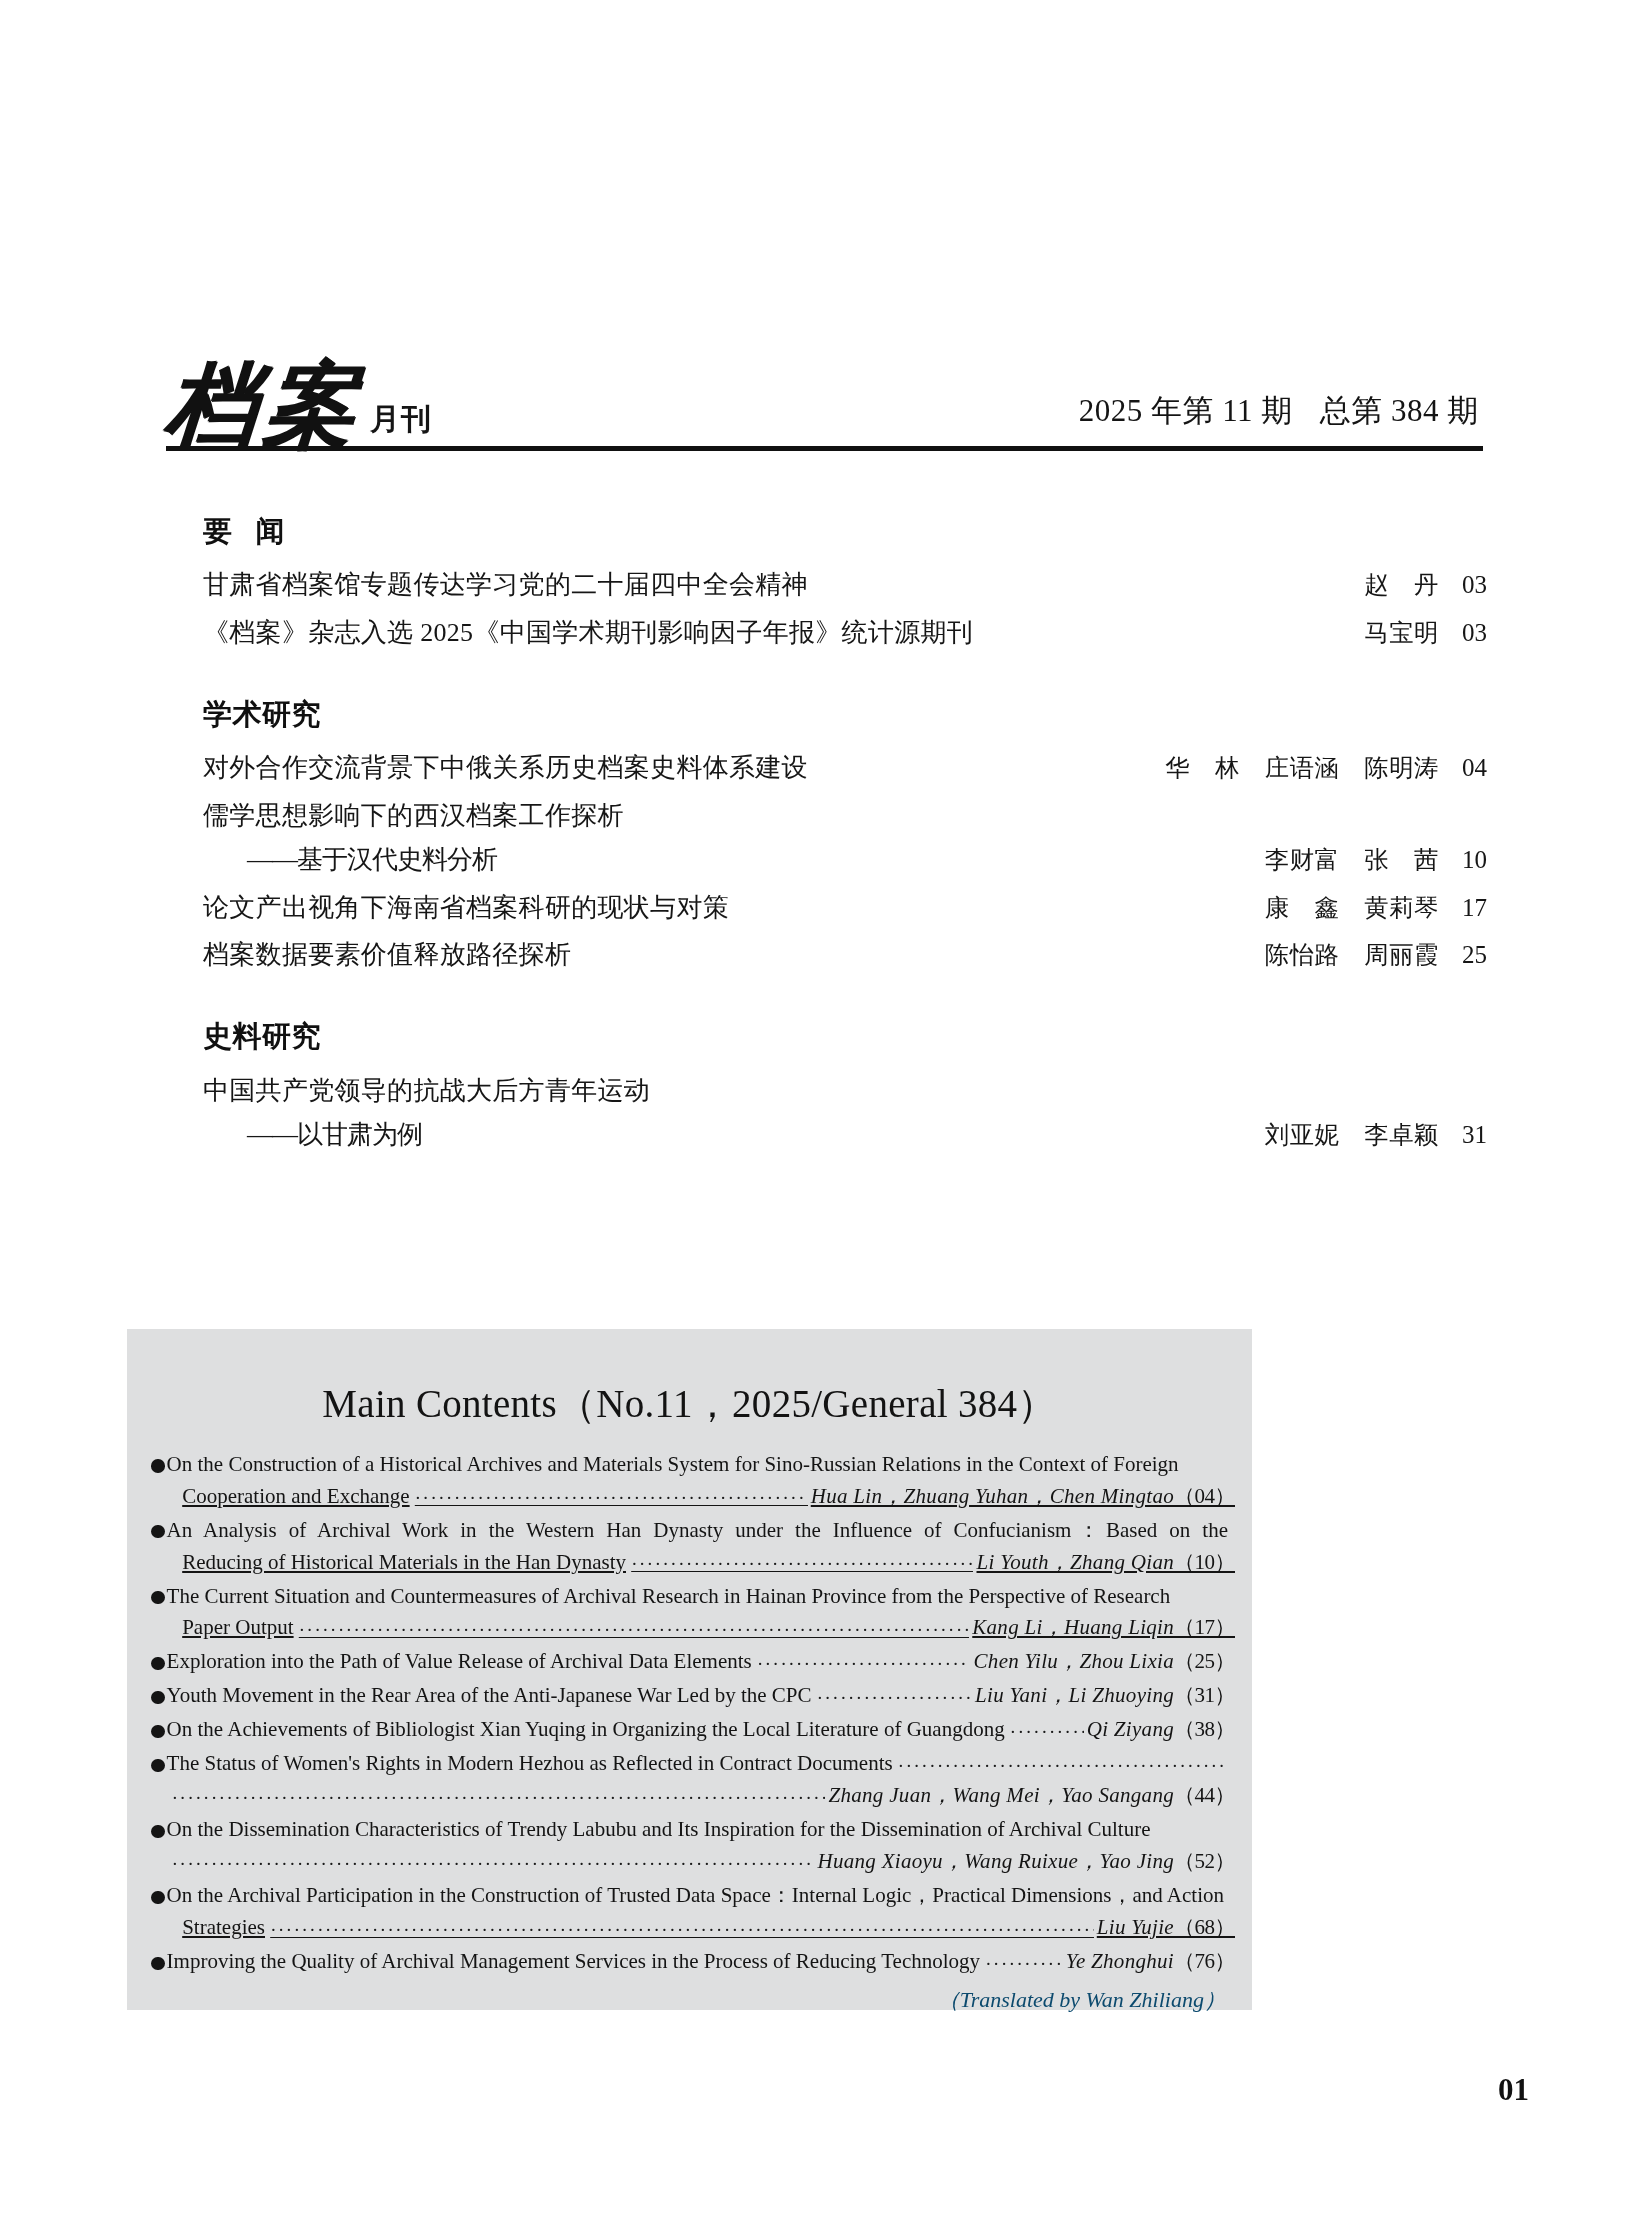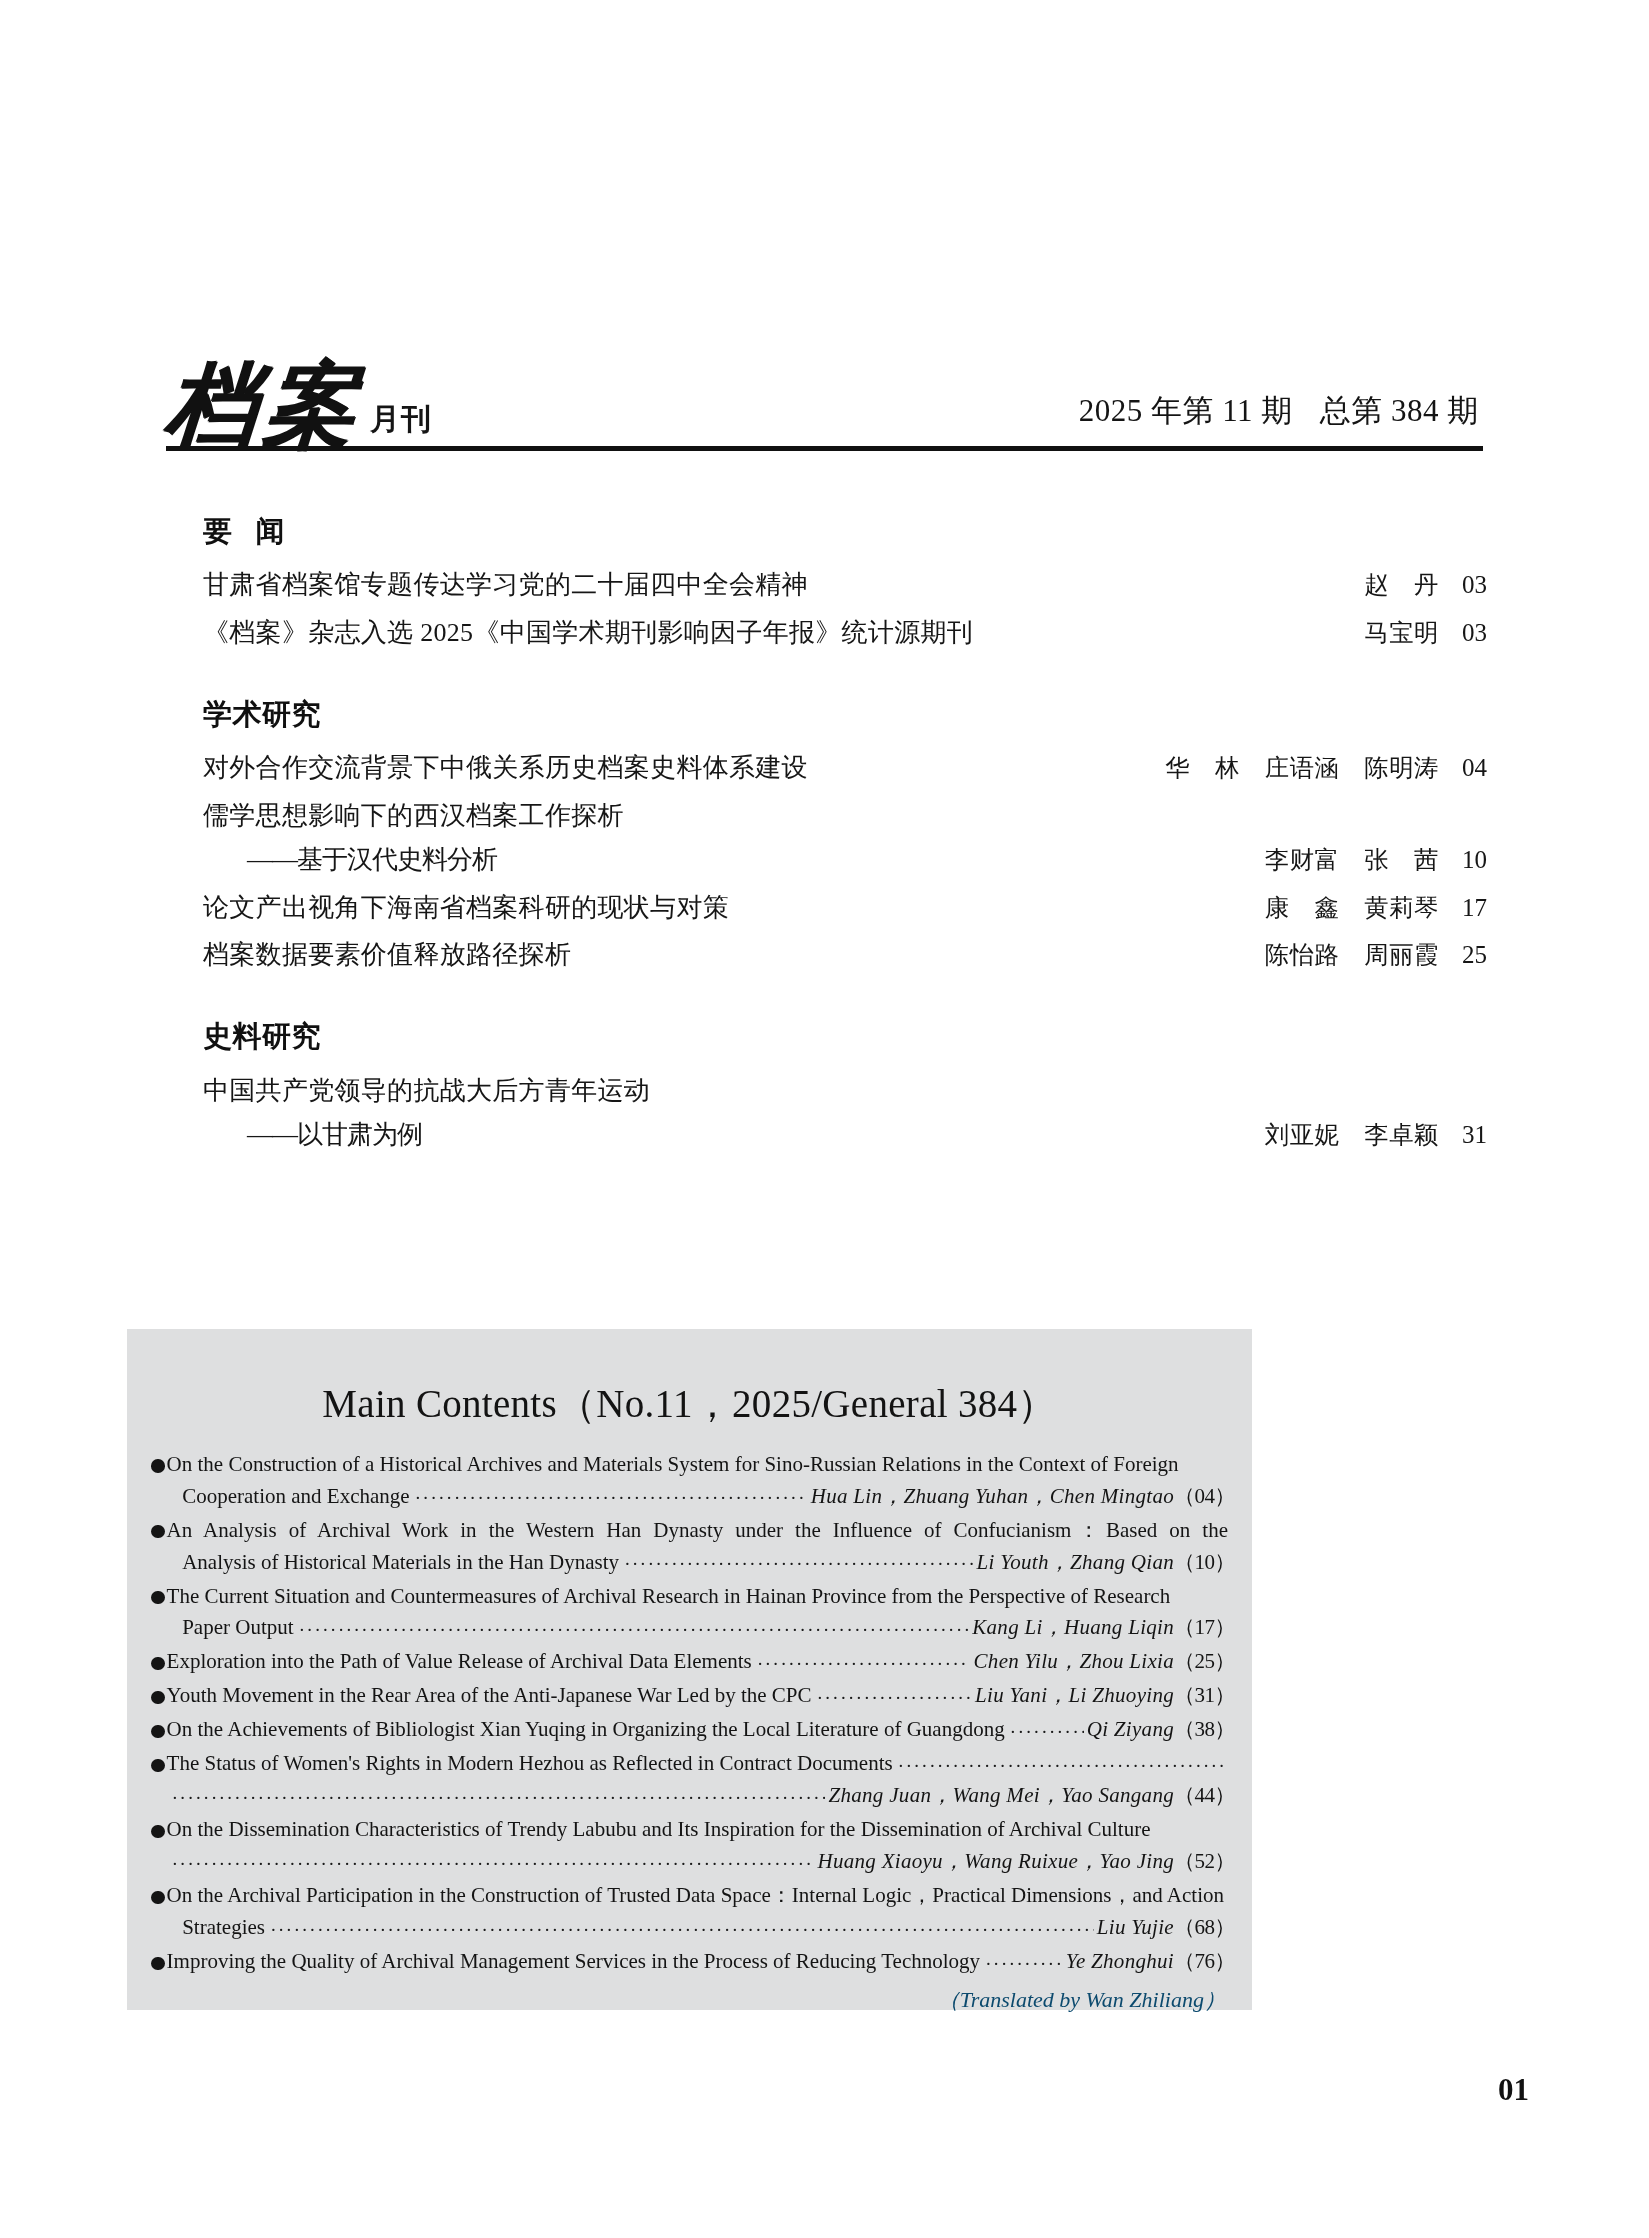--- a/index.html
+++ b/index.html
@@ -196,21 +196,21 @@
     font-style: italic;
     letter-spacing: 0.3px;
     padding-left: 3.1px;
   }
   .en-page {
     flex: 0 0 auto;
     width: 54px;
     text-align: right;
     letter-spacing: -0.5px;
   }
-  .en-indent { padding-left: 15.6px; }
+  .en-indent { padding-left: 15.6px; text-decoration: underline; }
   .translator {
     text-align: right;
     font-style: italic;
     font-size: 22px;
     margin-top: 7.3px;
     padding-right: 2.1px;
     color: #0c4a6e;
   }
 
   .folio {
@@ -342,21 +342,21 @@
           <span class="en-page">（04）</span>
         </div>
       </div>
     </div>
 
     <div class="en-item">
       <span class="en-bullet"></span>
       <div class="en-body">
         <div class="en-line justified"><span>An Analysis of Archival Work in the Western Han Dynasty under the Influence of Confucianism：Based on the</span></div>
         <div class="en-line en-indent">
-          <span class="en-text">Analysis of Historical Materials in the Han Dynasty</span>
+          <span class="en-text">Reducing of Historical Materials in the Han Dynasty</span>
           <span class="en-dots"></span>
           <span class="en-authors">Li Youth，Zhang Qian</span>
           <span class="en-page">（10）</span>
         </div>
       </div>
     </div>
 
     <div class="en-item">
       <span class="en-bullet"></span>
       <div class="en-body">

